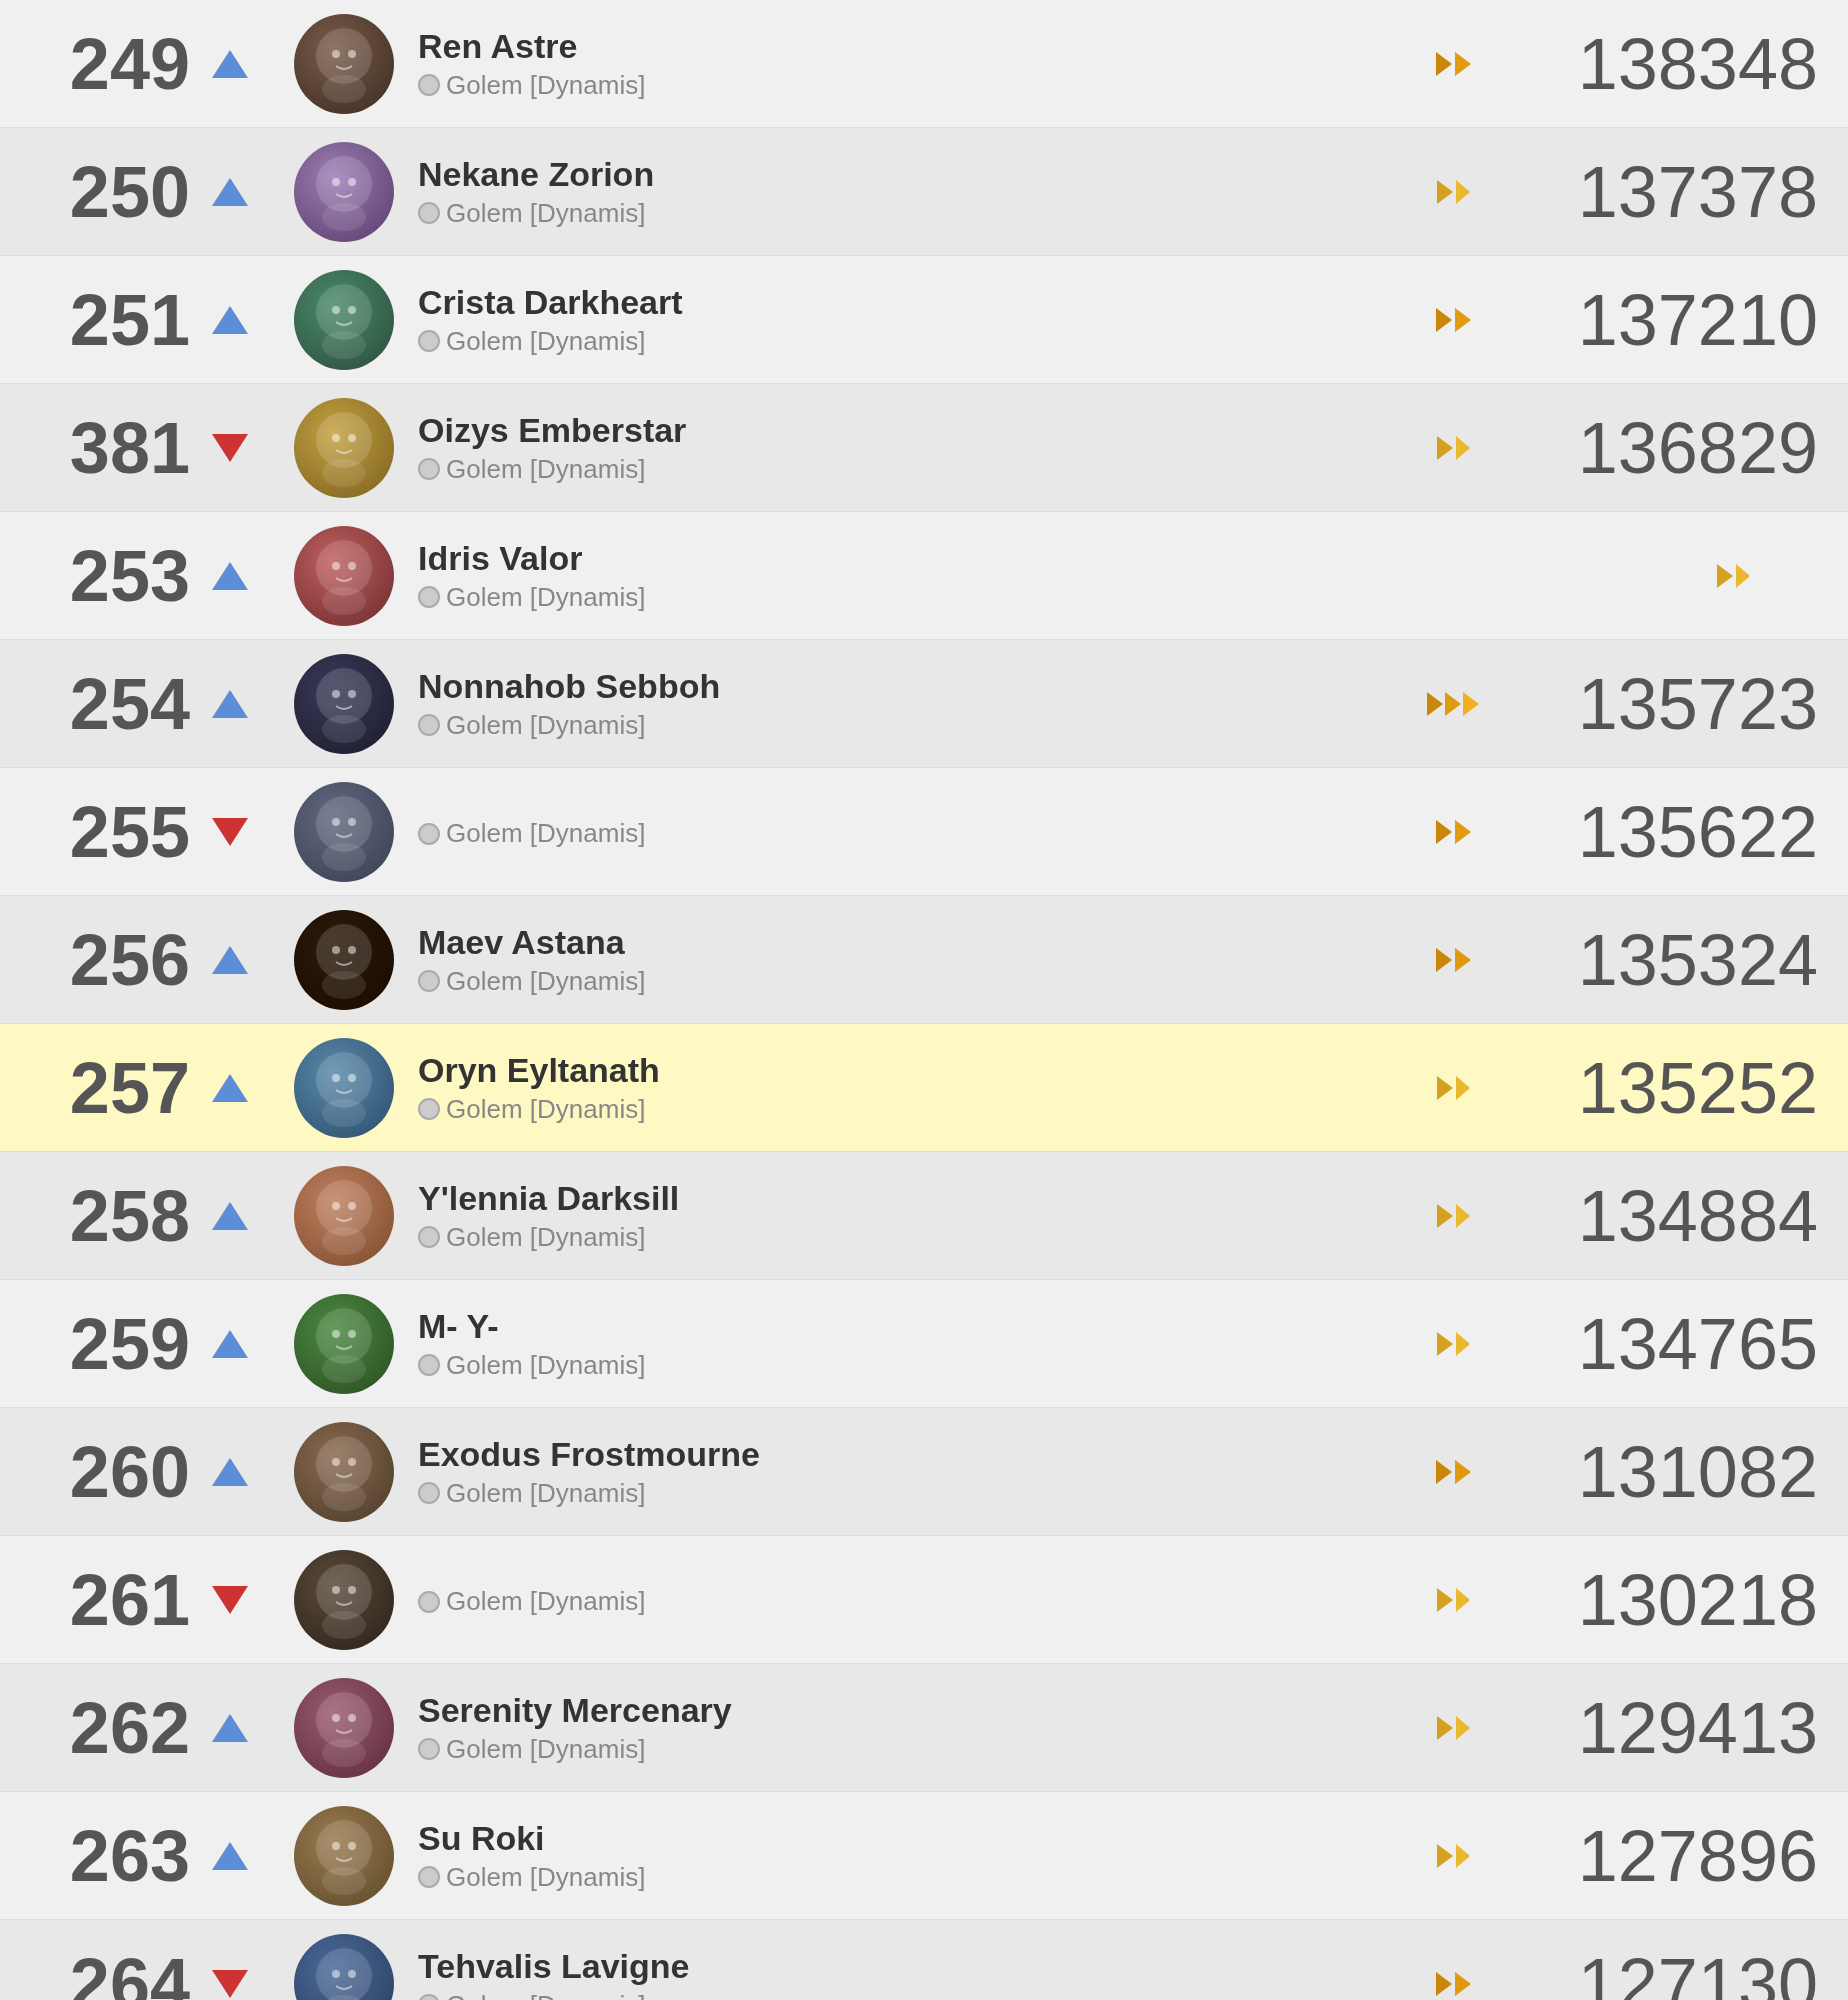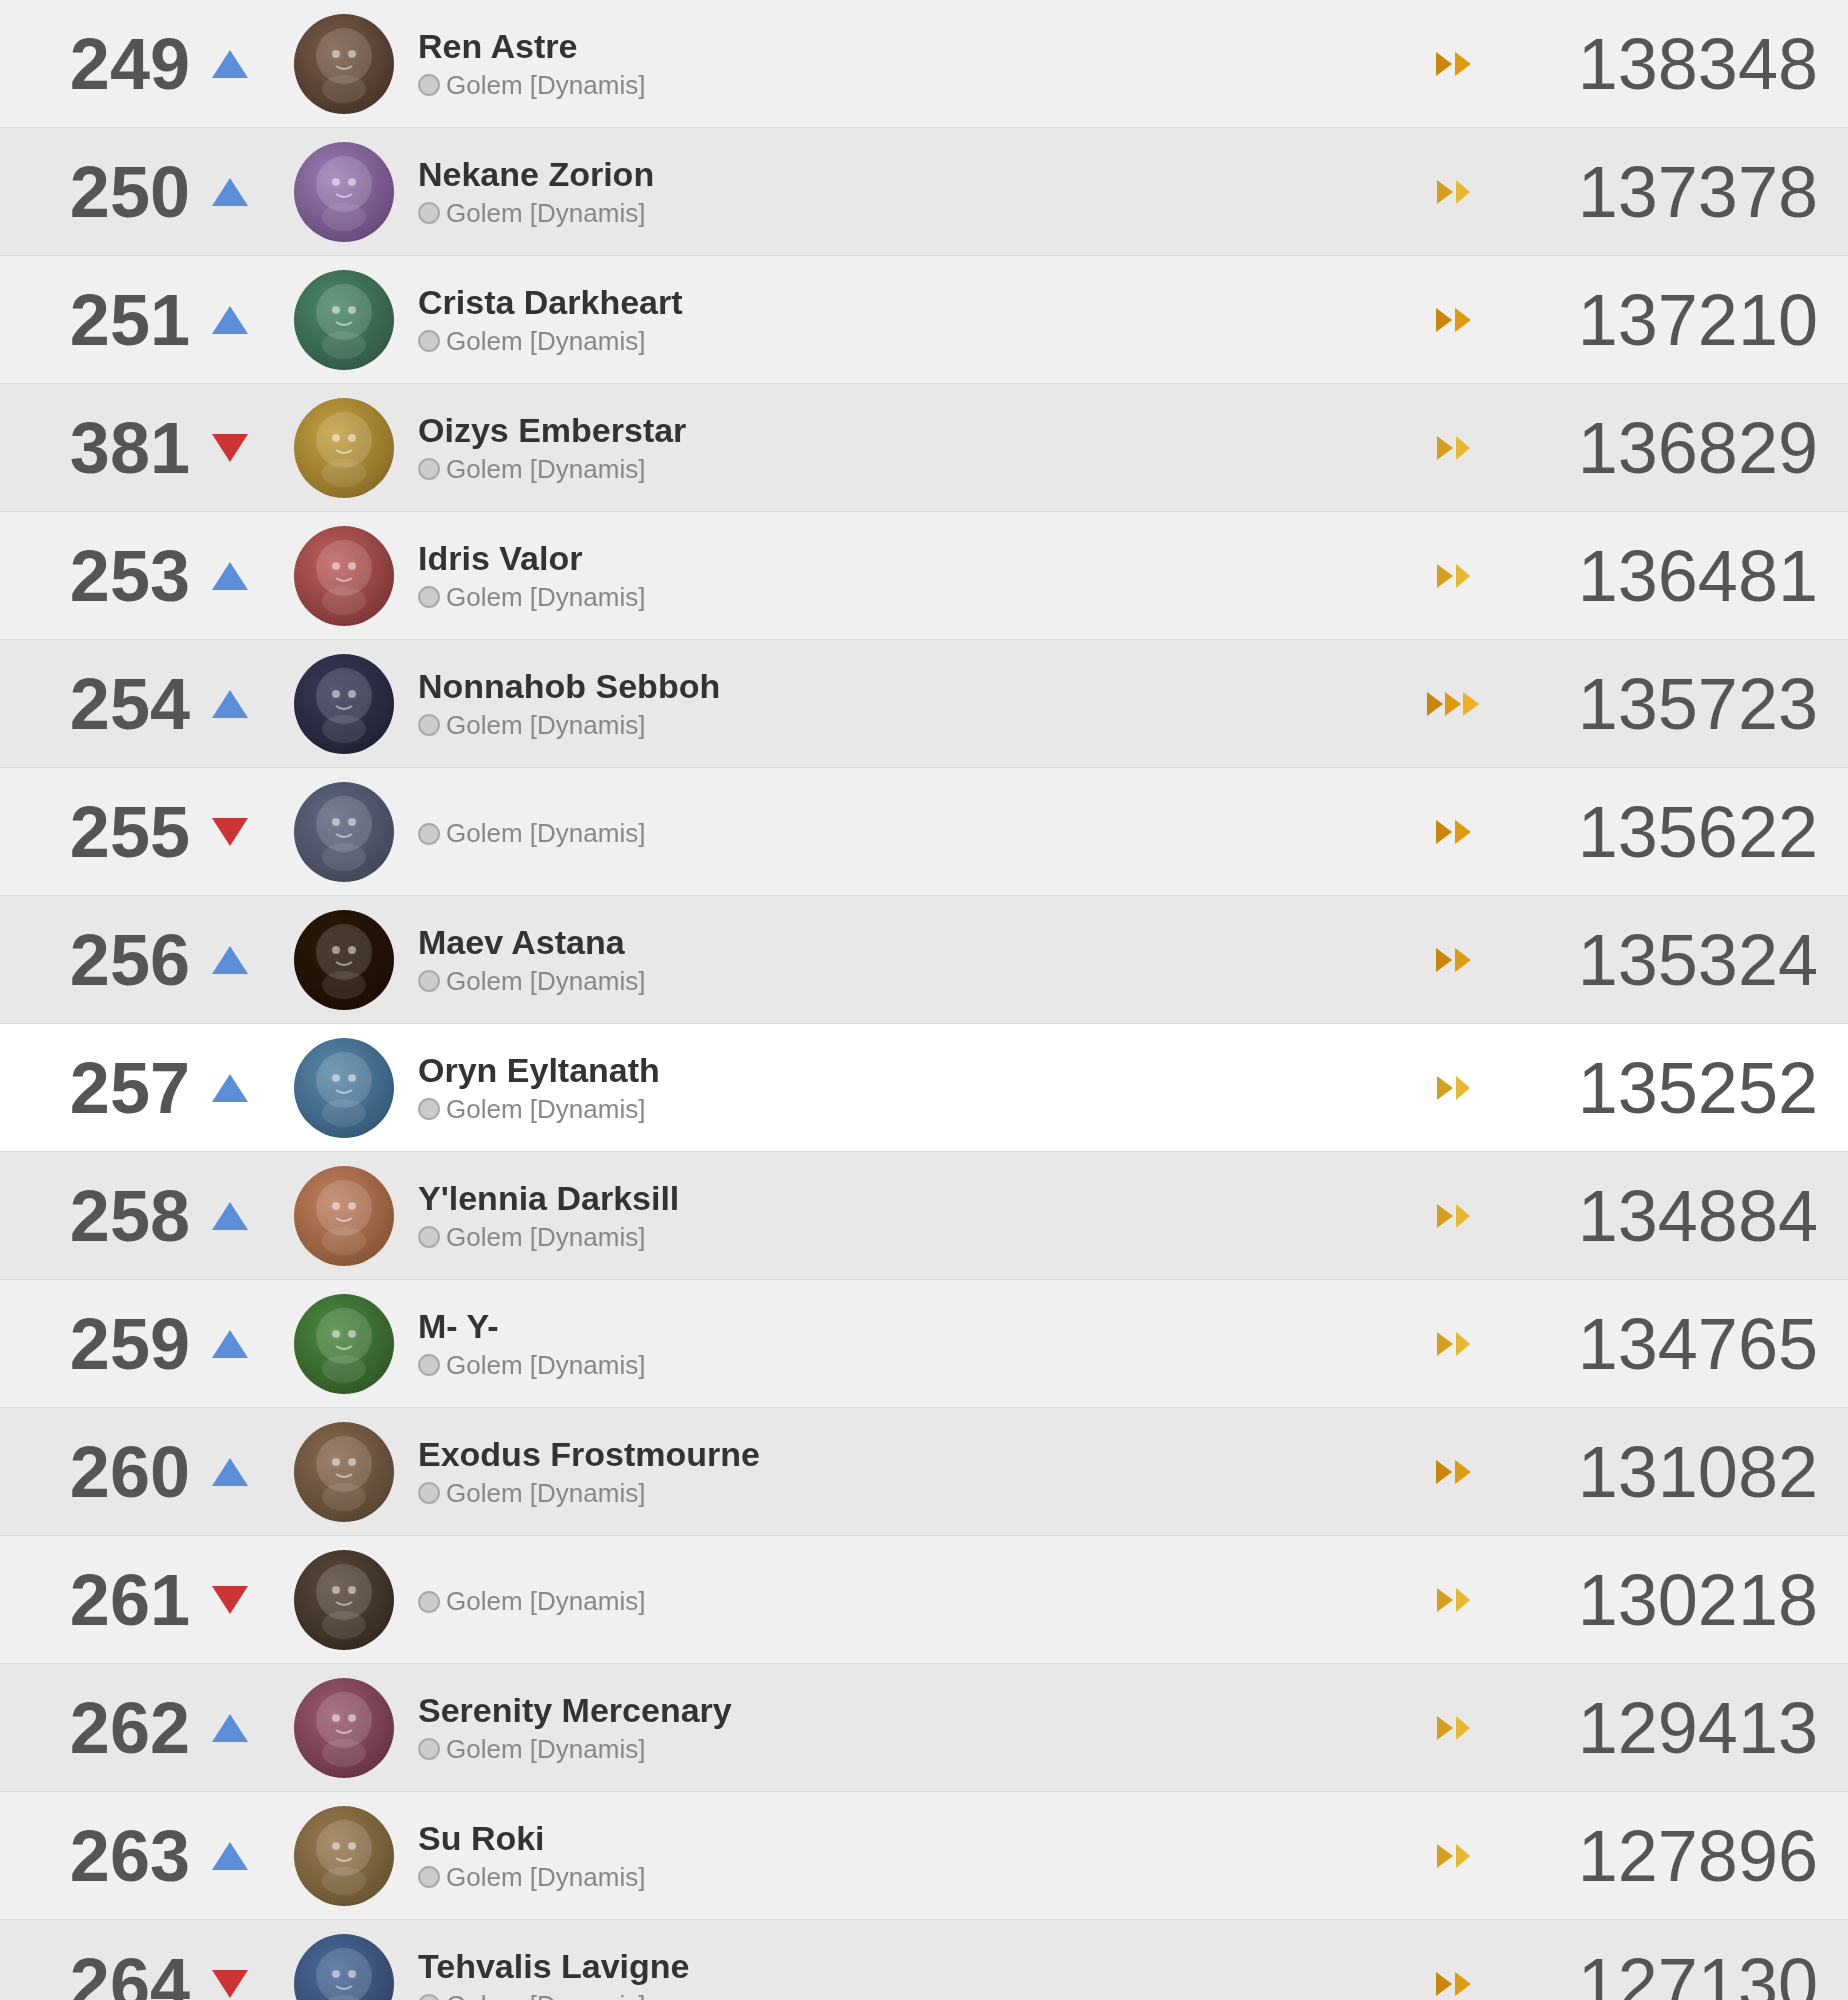--- a/index.html
+++ b/index.html
@@ -17,21 +17,21 @@
     .row {
       display: flex;
       align-items: center;
       padding: 10px 30px;
       background: #f0f0f0;
       border-bottom: 1px solid #ddd;
       min-height: 128px;
     }
 
     .row.highlighted {
-      background: #ffffff;
+      background: #fef9c3;
     }
 
     .row:nth-child(even):not(.highlighted) {
       background: #e8e8e8;
     }
 
     .rank {
       font-size: 72px;
       font-weight: bold;
       color: #555;
@@ -308,21 +308,20 @@
         <span class="server-icon"></span>
         Golem [Dynamis]
       </div>
     </div>
     <div class="job-icon">
       <div class="badge-double-arrow">
       <div class="badge-arrow-right" style="border-left-color:#d4a020;"></div>
       <div class="badge-arrow-right" style="border-left-color:#e8b830; width:0; border-left-width:14px;"></div>
     </div>
     </div>
-    <div class="score">136481</div>
   </div>
     <div class="row">
     <div class="rank">254</div>
     <div class="arrow-col">
       <div class="arrow-up"></div>
     </div>
     <div class="avatar av-nonnahob">
       <svg class="face-sketch" viewBox="0 0 100 100">
         <circle cx="50" cy="42" r="28" fill="rgba(255,255,255,0.15)"></circle>
         <ellipse cx="50" cy="75" rx="22" ry="14" fill="rgba(255,255,255,0.1)"></ellipse>

